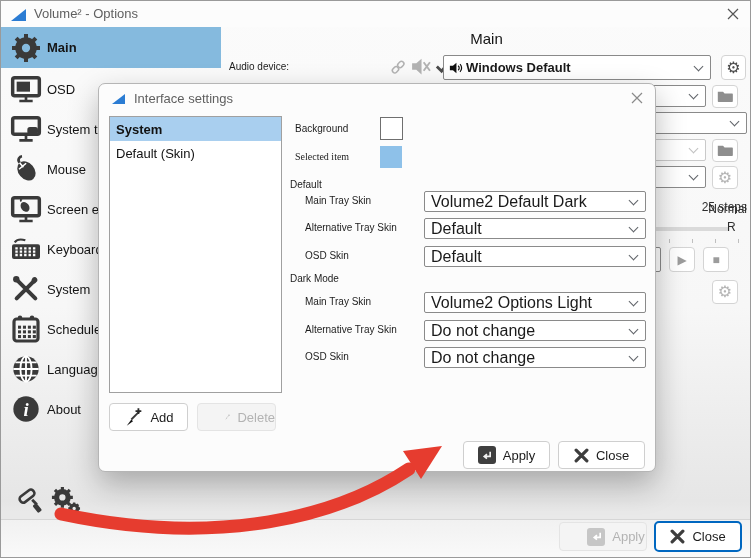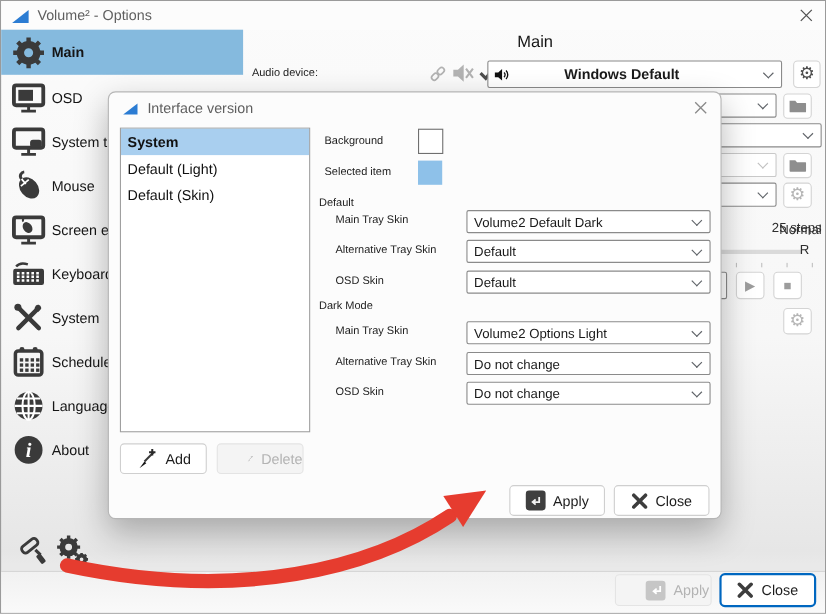--- a/index.html
+++ b/index.html
@@ -14,21 +14,21 @@
   .title-text{font-size:13px;color:#5f5f5f;}
   .xbtn{display:flex;align-items:center;justify-content:center;cursor:default;}
   
   .side-item{left:0;width:220px;height:36px;display:flex;align-items:center;}
   .side-item .lbl{font-size:13px;color:#151515;margin-left:4px;white-space:nowrap;}
   .side-item .ic{width:34px;height:34px;margin-left:8px;display:flex;align-items:center;justify-content:center;flex:0 0 auto;}
   .side-item.sel{background:#85bade;height:41px;}
   .side-item.sel .lbl{font-weight:bold;}
   
   .combo{background:#fff;border:1px solid #8a8a8a;border-radius:2px;display:flex;align-items:center;
-    padding:0 20px 0 6px;font-size:12px;color:#1a1a1a;overflow:hidden;white-space:nowrap;}
+    padding:0 20px 0 6px;font-size:16px;color:#1a1a1a;overflow:hidden;white-space:nowrap;}
   .combo .chev{position:absolute;right:8px;top:50%;width:6px;height:6px;margin-top:-5px;
     border-right:1.4px solid #5f6368;border-bottom:1.4px solid #5f6368;transform:rotate(45deg);}
   .combo.dis{border-color:#c9c9c9;color:#a5a5a5;}
   .combo.dis .chev{border-color:#c0c0c0;}
   .combo.bold{font-size:13px;font-weight:bold;padding-left:5px;}
   
   .btn{background:#fff;border:1px solid #cfcfcf;border-radius:4px;display:flex;align-items:center;
     justify-content:center;gap:7px;font-size:13px;color:#1c1c1c;}
   .btn.dis{background:#f4f4f4;border-color:#e4e4e4;color:#b3b3b3;padding-left:26px;}
   .iconbtn{background:#fff;border:1px solid #d4d4d4;border-radius:4px;display:flex;align-items:center;justify-content:center;}
@@ -248,21 +248,21 @@
         <polygon points="2,7 6,7 11,2.5 11,17.5 6,13 2,13" fill="#b2b2b2"></polygon>
         <path d="M13 6l6 8M19 6l-6 8" stroke="#b2b2b2" stroke-width="1.8" fill="none"></path>
       </svg>
   </div>
   <div class="abs" style="left:433px;top:55px;width:19px;height:19px;">
     <svg width="19" height="19" viewBox="0 0 20 20">
         <path d="M3 11l5 5L17 5" stroke="#4c4c4c" stroke-width="3" fill="none"></path>
       </svg>
   </div>
 
-  <div class="abs combo bold" style="left:442px;top:54px;width:268px;height:25px;gap:47px;">
+  <div class="abs combo bold" style="left:442px;top:54px;width:268px;height:25px;">
     <svg width="14" height="14" viewBox="0 0 16 16" style="margin-right:3px;flex:0 0 auto;">
         <polygon points="1,5.5 4.5,5.5 8.5,2 8.5,14 4.5,10.5 1,10.5" fill="#111"></polygon>
         <path d="M10.5 5.5a3.3 3.3 0 010 5M12.6 3.6a6.3 6.3 0 010 8.8" stroke="#111" stroke-width="1.4" fill="none"></path>
       </svg>
     <span>Windows Default</span>
     <span class="chev"></span>
   </div>
   <div class="abs iconbtn" style="left:720px;top:54px;width:25px;height:25px;">
     <span class="gear-glyph">⚙</span>
   </div>
@@ -330,35 +330,32 @@
   </div>
   <div class="abs btn" style="left:653px;top:520px;width:88px;height:31px;border:2px solid #0067c0;border-radius:5px;">
     <svg width="15" height="15" viewBox="0 0 14 14">
         <path d="M2 2l10 10M12 2L2 12" stroke="#3d3d3d" stroke-width="3" stroke-linecap="round"></path>
       </svg>
     <span>Close</span>
   </div>
 
   <div class="abs dialog">
     <div class="abs tri small" style="left:13px;top:10px;"></div>
-    <div class="abs title-text" style="left:35px;top:7px;">Interface version</div>
+    <div class="abs title-text" style="left:35px;top:7px;">Interface settings</div>
     <div class="abs xbtn" style="left:527px;top:6px;width:22px;height:16px;">
       <svg width="12" height="12" viewBox="0 0 12 12">
           <path d="M1 1l10 10M11 1L1 11" stroke="#8a8a8a" stroke-width="1.2"></path>
         </svg>
     </div>
 
     <div class="abs listbox" style="left:10px;top:32px;width:173px;height:277px;">
       <div class="list-item sel">
           <span>System</span>
         </div>
       <div class="list-item">
-          <span>Default (Light)</span>
-        </div>
-      <div class="list-item">
           <span>Default (Skin)</span>
         </div>
     </div>
 
     <div class="abs btn" style="left:10px;top:319px;width:79px;height:28px;">
       <svg width="20" height="20" viewBox="0 0 24 24">
           <path d="M20 5L10 15" stroke="#3a3a3a" stroke-width="2.2" fill="none"></path>
           <path d="M10 15l-5.5 7.5L12 17z" fill="#141414"></path>
           <path d="M18.5 1.5v7M15 5h7" stroke="#2a2a2a" stroke-width="2.2" fill="none"></path>
         </svg>
@@ -369,21 +366,21 @@
           <path d="M20 5L10 15" stroke="#b5b5b5" stroke-width="2.2" fill="none"></path>
           <path d="M10 15l-5.5 7.5L12 17z" fill="#b5b5b5"></path>
           <path d="M15 5h7" stroke="#ababab" stroke-width="2.2" fill="none"></path>
         </svg>
       <span>Delete</span>
     </div>
 
     <div class="abs dlg-label" style="left:196px;top:39px;">Background</div>
     <div class="abs swatch" style="left:281px;top:33px;width:23px;height:23px;background:#ffffff;"></div>
 
-    <div class="abs dlg-label" style="left:196px;top:67px;">Selected item</div>
+    <div class="abs dlg-label" style="left:196px;top:67px;font-family:Liberation Serif, serif;">Selected item</div>
     <div class="abs" style="left:281px;top:62px;width:22px;height:22px;background:#8ec1e9;"></div>
 
     <div class="abs dlg-label" style="left:191px;top:95px;">Default</div>
 
     <div class="abs dlg-label" style="left:206px;top:111px;">Main Tray Skin</div>
     <div class="abs combo" style="left:325px;top:107px;width:222px;height:21px;">
       <span>Volume2 Default Dark</span>
         <span class="chev"></span>
     </div>
 

